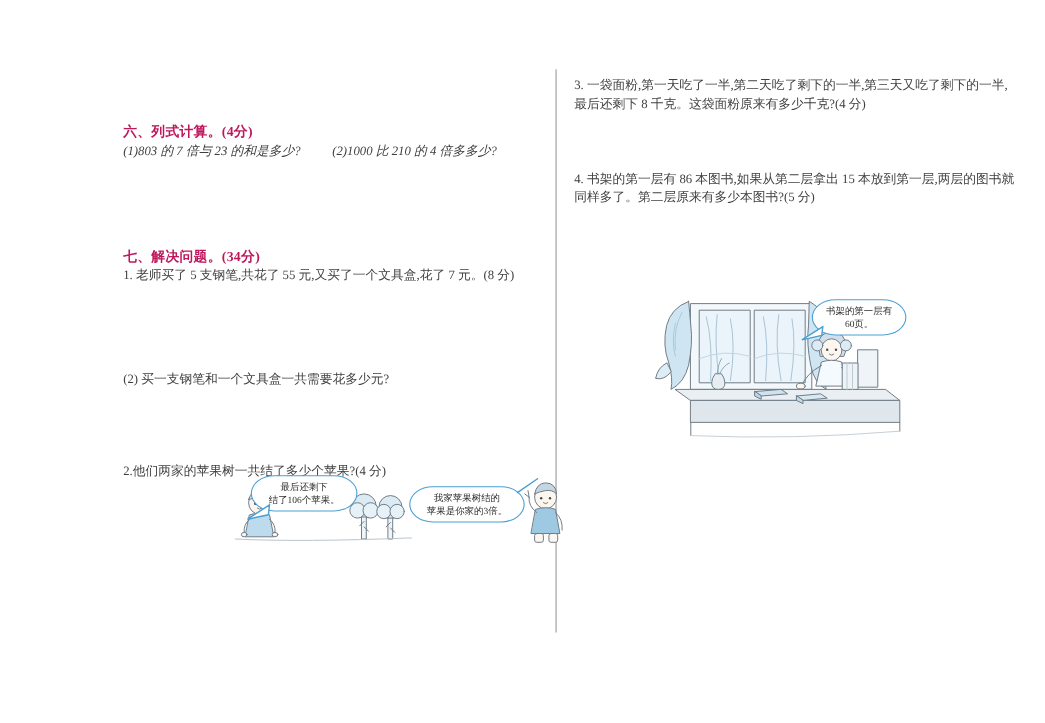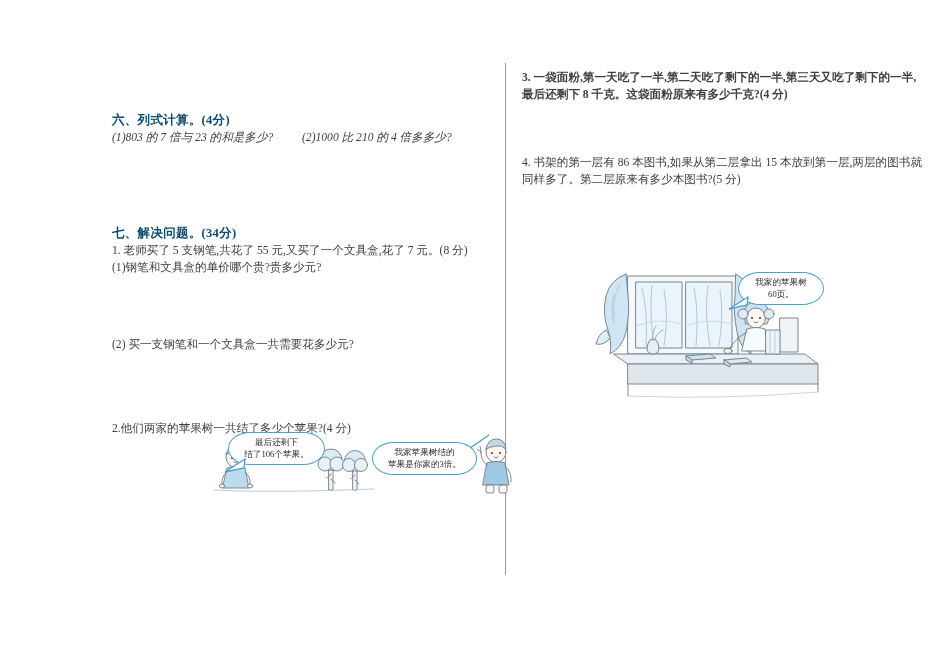--- a/index.html
+++ b/index.html
@@ -31,21 +31,21 @@
   .divider {
     position: absolute;
     left: 505px;
     top: 63px;
     width: 1px;
     height: 512px;
     background: #9a9a9a;
   }
 
   .section-head {
-    color: #0c4a6e;
+    color: #be185d;
     font-weight: bold;
     font-size: 12.5px;
     letter-spacing: 0.3px;
     margin: 0;
     white-space: nowrap;
   }
   .qline {
     font-size: 11.6px;
     line-height: 1.45;
     color: #3f3f3f;
@@ -73,21 +73,21 @@
 
   .illus-apple {
     position: absolute;
     left: 50px;
     top: 432px;
     width: 360px;
     height: 62px;
   }
 
   
-  .b-q3 { position: absolute; left: 0; top: 70px; width: 370px; font-weight: bold; }
+  .b-q3 { position: absolute; left: 0; top: 70px; width: 370px; }
   .b-q4 { position: absolute; left: 0; top: 155px; width: 370px; }
   .b-q5 { position: absolute; left: 0; top: 253px; width: 370px; }
   .illus-desk {
     position: absolute;
     left: 68px;
     top: 272px;
     width: 265px;
     height: 130px;
   }
   .b-q6 { position: absolute; left: 0; top: 453px; width: 370px; }
@@ -133,21 +133,20 @@
         </div>
       </div>
     </div>
 
     <div class="b-seven-head">
       <p class="section-head">七、解决问题。(34分)</p>
     </div>
 
     <div class="b-q1">
       <p class="qline">1. 老师买了 5 支钢笔,共花了 55 元,又买了一个文具盒,花了 7 元。(8 分)</p>
-      <p class="sub">(1)钢笔和文具盒的单价哪个贵?贵多少元?</p>
     </div>
 
     <div class="b-q1-2">
       <p class="sub">(2) 买一支钢笔和一个文具盒一共需要花多少元?</p>
     </div>
 
     <div class="b-q2">
       <p class="qline">2.他们两家的苹果树一共结了多少个苹果?(4 分)</p>
     </div>
 
@@ -278,21 +277,21 @@
           <path d="M96 84 L96 88 L102 91 L102 88 Z" fill="#bcd6e6"></path>
           <path d="M134 88 L156 86 L162 90 L140 92 Z" fill="#d8e9f3"></path>
           <path d="M134 88 L134 92 L140 95 L140 92 Z" fill="#c2d9e8"></path>
 
           <path d="M176 58 L190 58 L190 82 L176 82 Z" fill="#edf3f7"></path>
           <path d="M180 58 L180 82 M185 58 L185 82" stroke="#b9cad6"></path>
         </g>
       </svg>
 
       <div class="bubble" style="left:148px; top:0px; width:86px;">
-        <span class="bl">我家的苹果树</span>
+        <span class="bl">书架的第一层有</span>
         <span class="bl">60页。</span>
       </div>
       <svg style="position:absolute; left:138px; top:24px;" width="22" height="16" aria-hidden="true">
         <path d="M20 1 L1 13 L19 9 Z" fill="#ffffff" stroke="#4c9fd4" stroke-width="1.3"></path>
       </svg>
     </div>
 
 
   </div>
 

